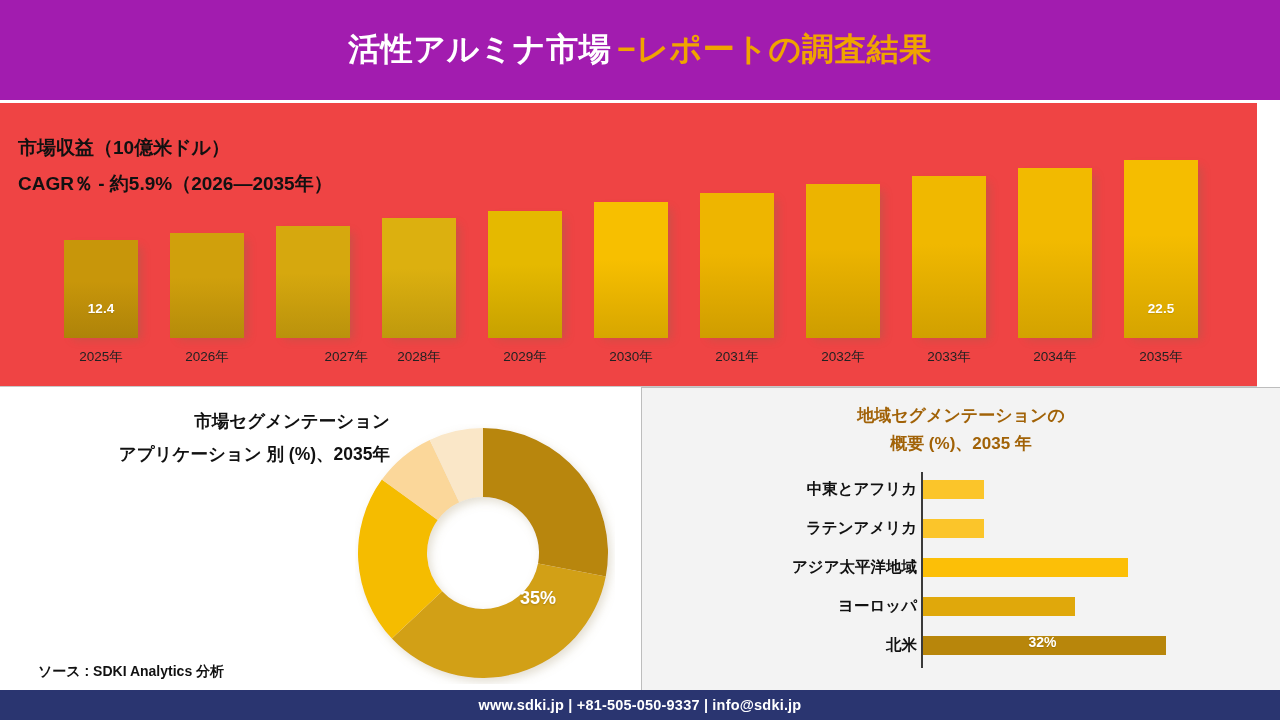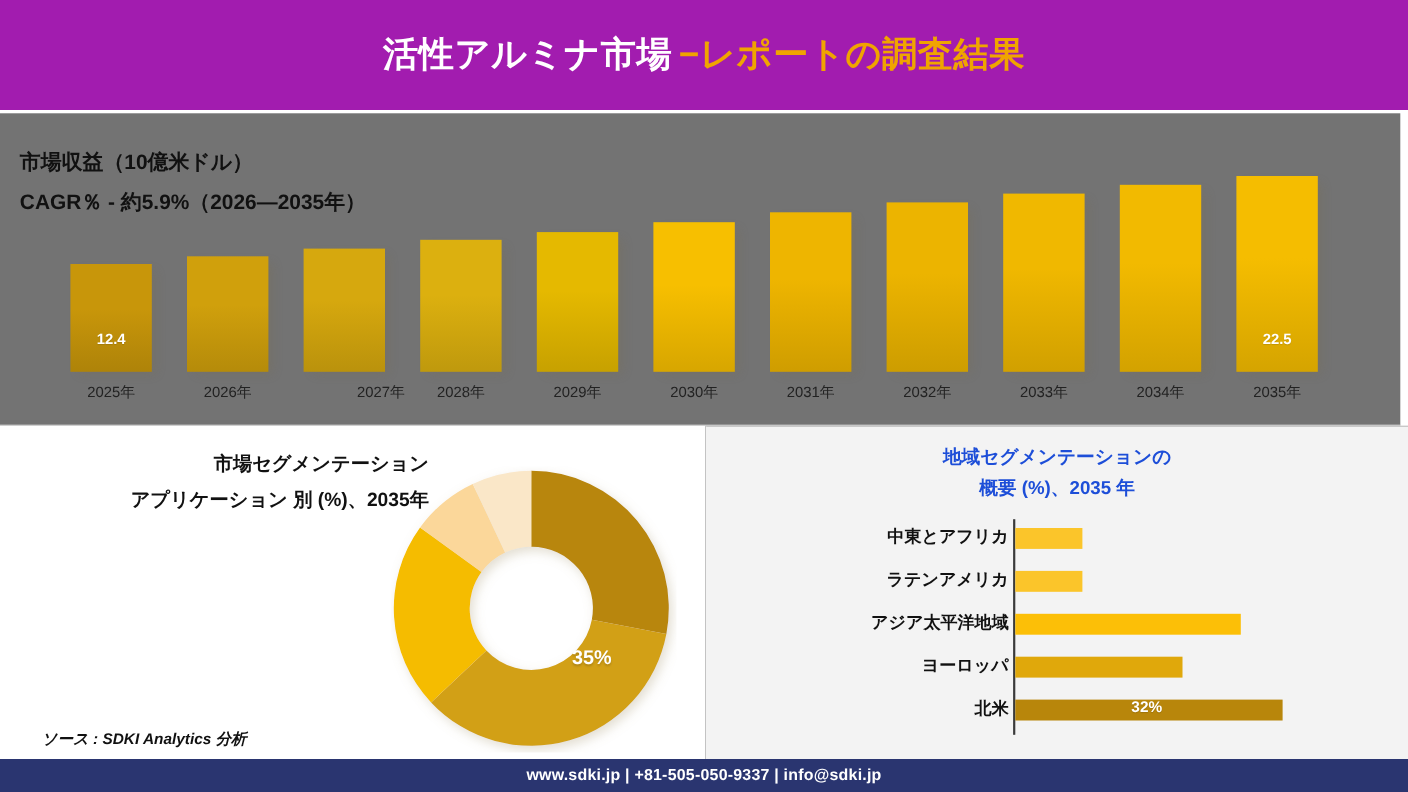--- a/index.html
+++ b/index.html
@@ -25,21 +25,21 @@
   }
   .title-main{color:#ffffff;}
   .title-sub{color:#f0a400;}
   .header-rule{
     position:absolute;left:0;top:100px;width:1280px;height:3px;background:#ffffff;
   }
 
   
   .top-panel{
     position:absolute;left:0;top:103px;width:1257px;height:283px;
-    background:#737373;border-bottom:1px solid #c8c8c8;padding-left:16px;
+    background:#ef4444;border-bottom:1px solid #c8c8c8;
   }
   .rev-label{
     position:absolute;left:18px;top:32px;
     font-size:19px;font-weight:bold;color:#111;white-space:nowrap;
   }
   .cagr-label{
     position:absolute;left:18px;top:68px;
     font-size:19px;font-weight:bold;color:#111;white-space:nowrap;
   }
 
@@ -84,31 +84,31 @@
   }
   .legend-swatch{width:10px;height:10px;flex:0 0 auto;}
   .donut-wrap{position:absolute;left:355px;top:424px;width:260px;height:260px;}
   .donut-pct{
     position:absolute;left:520px;top:588px;
     font-size:18px;font-weight:bold;color:#ffffff;
     text-shadow:0 1px 2px rgba(0,0,0,.18);
   }
   .source{
     position:absolute;left:38px;top:663px;
-    font-size:14px;font-weight:bold;font-style:italic;color:#111;white-space:nowrap;
+    font-size:14px;font-weight:bold;color:#111;white-space:nowrap;
   }
 
   
   .br-panel{
     position:absolute;left:642px;top:387px;width:638px;height:303px;
     background:#f3f3f3;border-top:1px solid #bdbdbd;
   }
   .reg-title{
     position:absolute;left:0;top:14px;width:638px;text-align:center;
-    font-size:17px;font-weight:bold;line-height:28px;color:#1d4ed8;
+    font-size:17px;font-weight:bold;line-height:28px;color:#a16207;
   }
   .reg-axis{
     position:absolute;left:279px;top:84px;width:2px;height:196px;background:#3a3a3a;
   }
   .reg-row{position:absolute;left:0;height:26px;}
   .reg-name{
     position:absolute;right:363px;top:0;height:26px;line-height:26px;
     font-size:15.5px;font-weight:bold;color:#111;white-space:nowrap;
   }
   .reg-bar{

